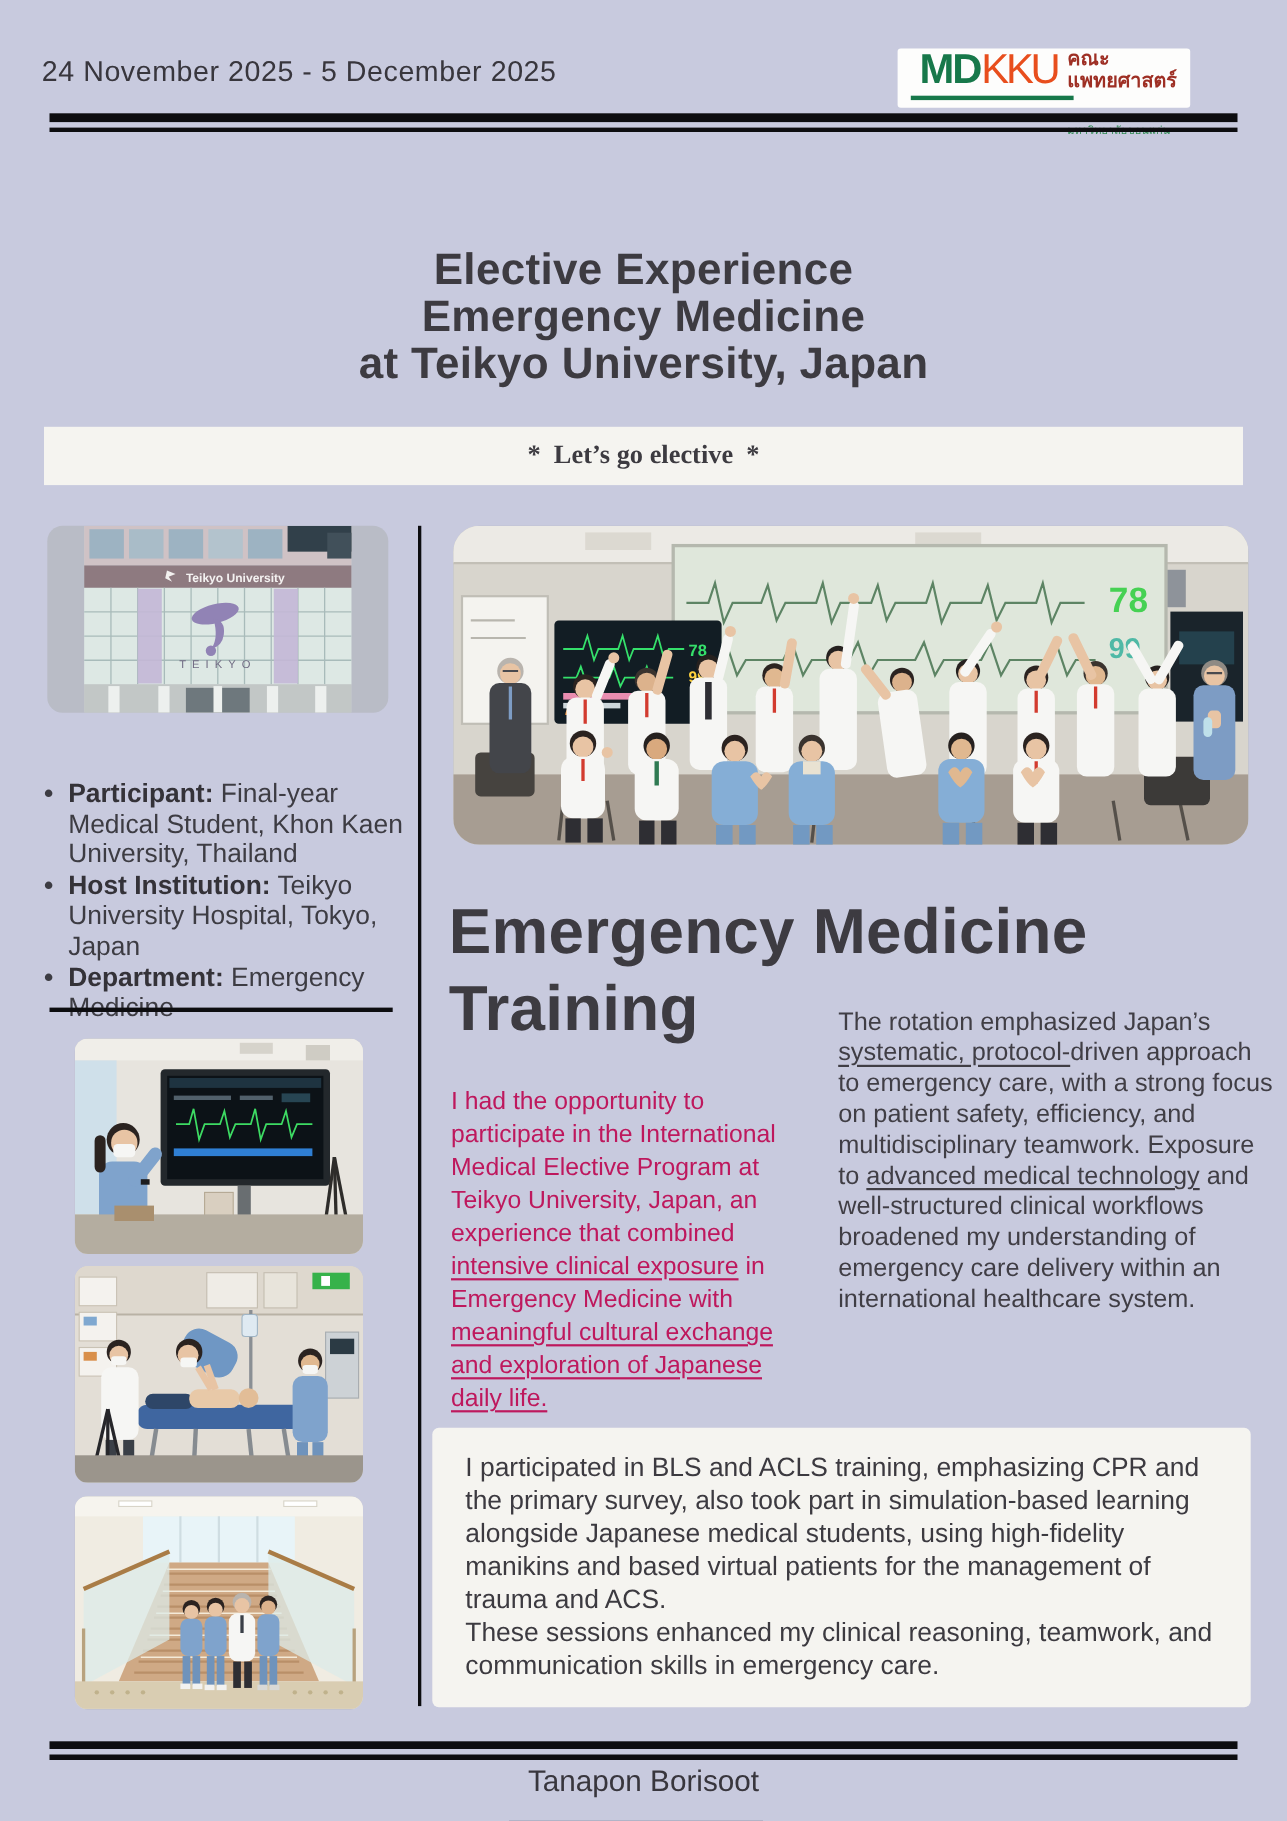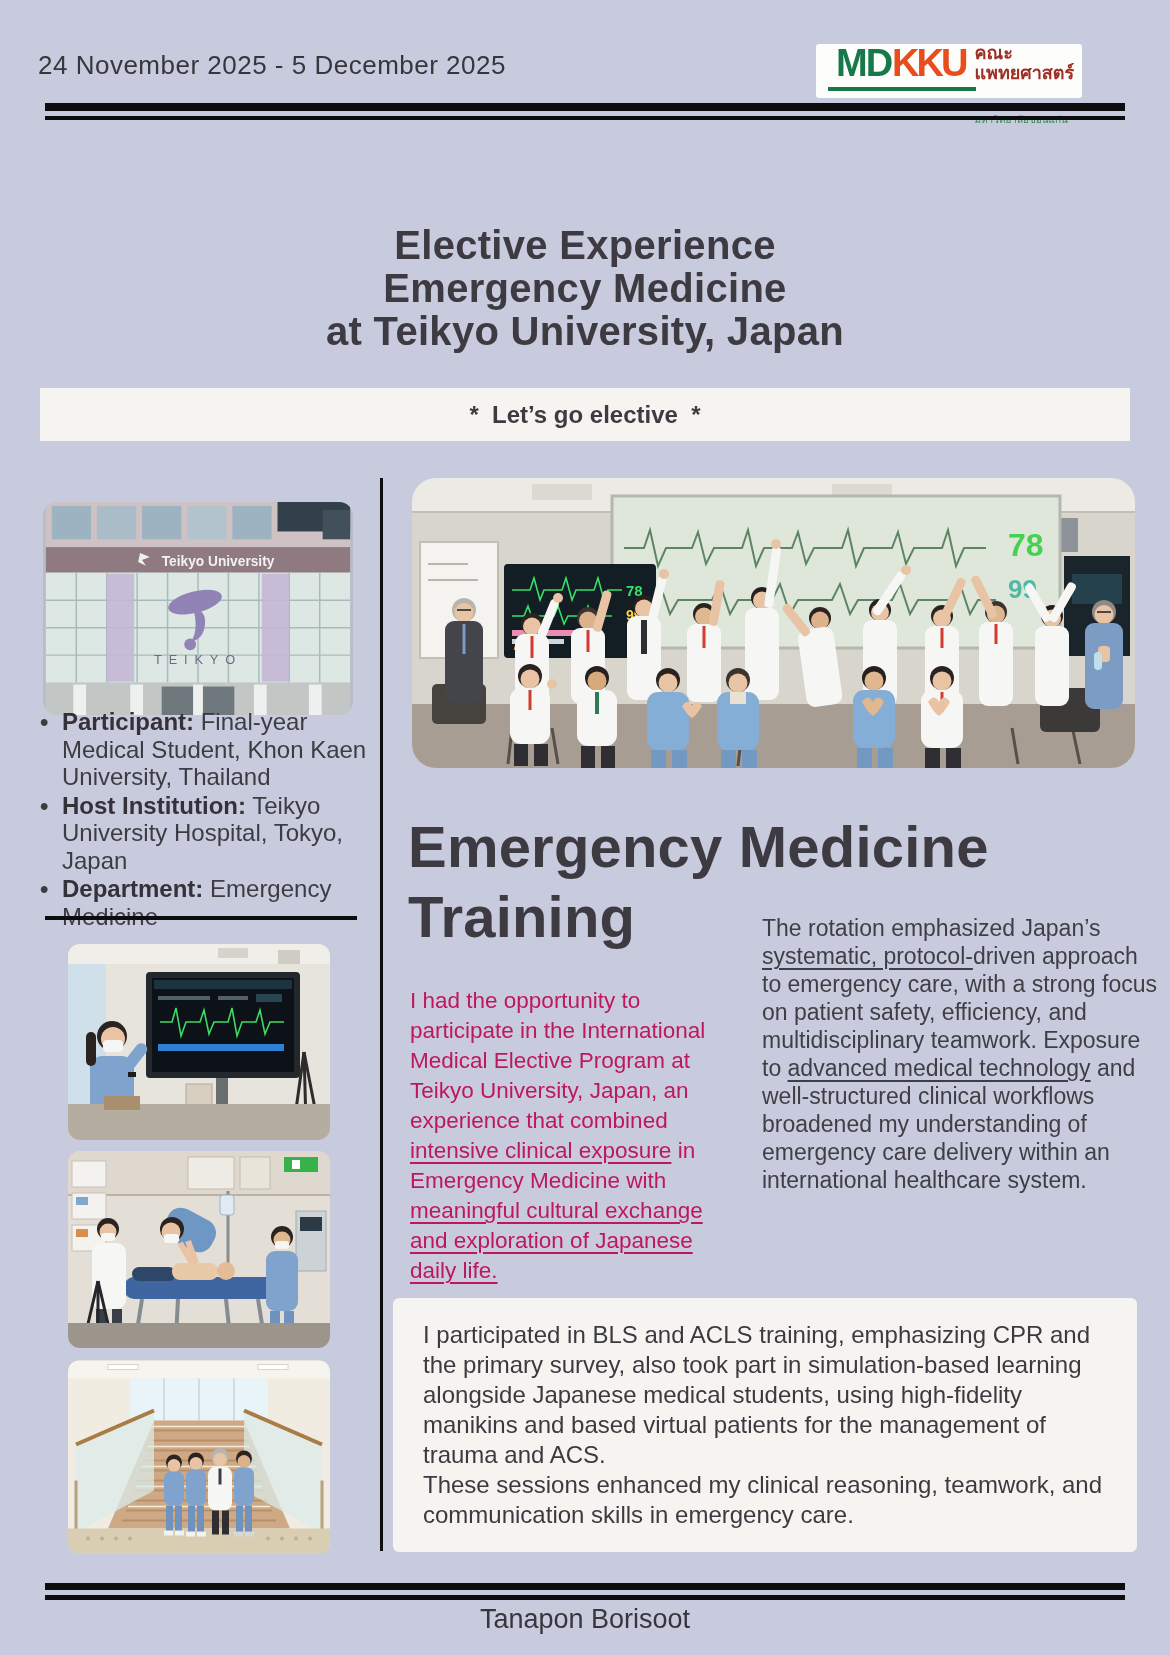--- a/index.html
+++ b/index.html
@@ -7,42 +7,42 @@
     position:relative;width:1170px;height:1655px;margin:0 auto;
     background:#c8cade;overflow:hidden;
     font-family:"Liberation Sans",sans-serif;color:#3d3b42;
   }
   .abs{position:absolute;}
   
   .date{left:38px;top:50px;font-size:26px;letter-spacing:.5px;color:#38363d;font-weight:500;}
   .logo{left:816px;top:44px;width:266px;height:54px;background:#fdfdfc;border-radius:3px;
         display:flex;align-items:flex-start;padding:0 20px;box-sizing:border-box;}
   .logo-md{font-size:38px;font-weight:800;color:#17784a;letter-spacing:-2px;line-height:1;}
-  .logo-kku{font-size:38px;font-weight:700;color:#e84e1d;letter-spacing:-3px;line-height:1;margin-left:1px;}
+  .logo-kku{font-size:38px;font-weight:400;color:#e84e1d;letter-spacing:-3px;line-height:1;margin-left:1px;}
   .logo-underline{position:absolute;left:12px;bottom:7px;width:148px;height:4px;background:#17784a;}
   .logo-thai{margin-left:9px;display:flex;flex-direction:column;justify-content:center;line-height:1.1;gap:30px;}
   .logo-thai1{font-size:18px;font-weight:700;color:#9e2f24;}
   .logo-thai2{font-size:10px;color:#2f8a52;}
   
   .rule{left:45px;right:45px;border-top:8px solid #0d0d10;border-bottom:4px solid #0d0d10;height:5px;}
   .rule.header{top:103px;}
   .rule.footer{top:1583px;border-top:7px solid #0d0d10;border-bottom:5px solid #0d0d10;height:5px;}
   
   .title{left:0;right:0;top:124px;text-align:center;font-size:78px;font-weight:800;
          letter-spacing:7px;color:#3d3b41;}
   .subtitle{left:0;right:0;top:224px;text-align:center;font-size:40px;font-weight:800;
             line-height:43px;color:#3d3b41;letter-spacing:.3px;}
   .banner{left:40px;right:40px;top:388px;height:53px;background:#f5f4f0;
           display:flex;align-items:center;justify-content:center;}
-  .banner span{font-size:24px;font-weight:700;color:#3d3b41;white-space:pre;}
+  .banner span{font-size:24px;font-weight:700;color:#3d3b41;white-space:pre;font-family:Liberation Serif, serif;}
   
   .vdivider{left:380px;top:478px;width:3px;height:1073px;background:#0d0d10;}
   .photo{overflow:hidden;background:#b9bcc6;}
   .photo svg{display:block;width:100%;height:100%;}
-  .ph-building{left:43px;top:478px;width:310px;height:213px;border-radius:14px;margin-top:24px;}
+  .ph-building{left:43px;top:478px;width:310px;height:170px;border-radius:14px;}
   .ph-group{left:412px;top:478px;width:723px;height:290px;border-radius:24px;}
   .ph-1{left:68px;top:944px;width:262px;height:196px;border-radius:12px;}
   .ph-2{left:68px;top:1151px;width:262px;height:197px;border-radius:12px;}
   .ph-3{left:68px;top:1360px;width:262px;height:194px;border-radius:12px;}
   .info{left:40px;top:708px;width:332px;font-size:24px;line-height:27.5px;color:#3d3c43;}
   .info .row{display:flex;margin:0 0 1px 0;}
   .info .dot{width:22px;flex:0 0 22px;font-weight:800;}
   .info b{font-weight:800;color:#343238;}
   .hrule{left:45px;top:916px;width:312px;height:4px;background:#0d0d10;}
   .heading{left:408px;top:812px;width:710px;font-size:58px;line-height:70px;font-weight:800;

